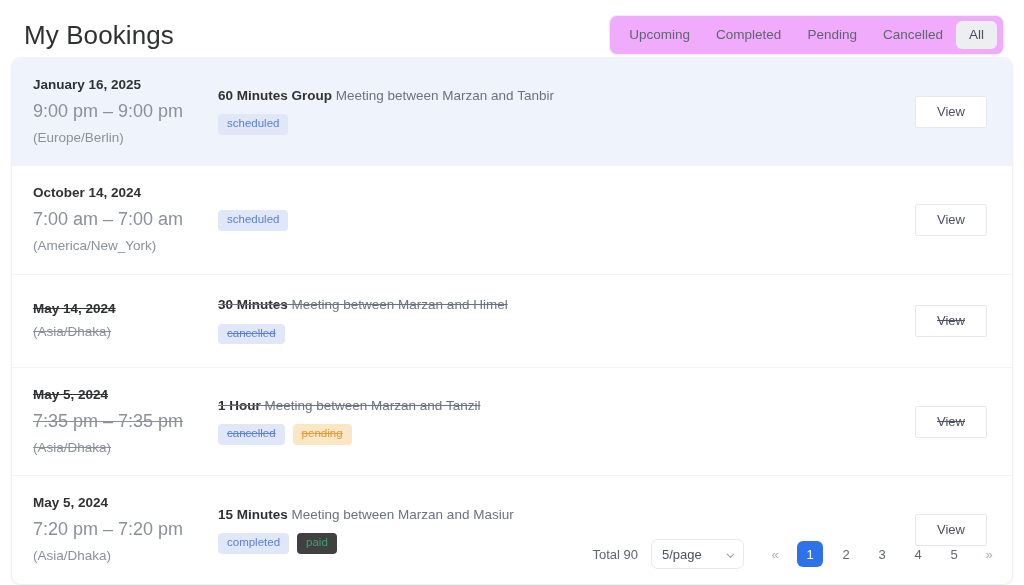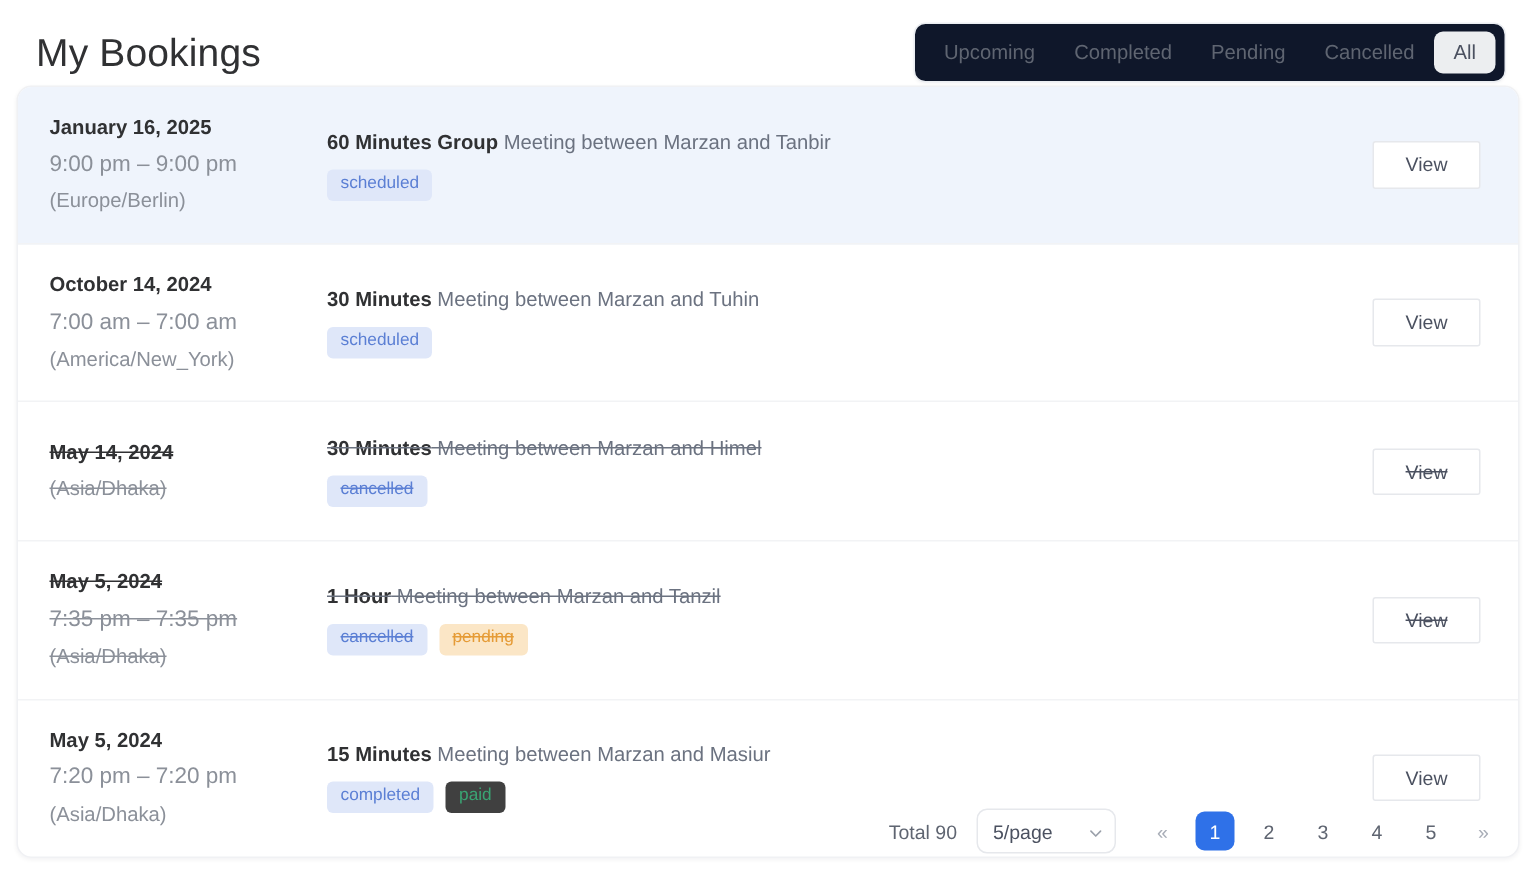--- a/index.html
+++ b/index.html
@@ -40,21 +40,21 @@
     margin: 0;
     padding-left: 0px;
   }
   .tabs {
     display: flex;
     align-items: center;
     gap: 0px;
     border: 1px solid #ebeef2;
     border-radius: 8px;
     padding: 5px 6px;
-    background: #0f172a;
+    background: #f0abfc;
     box-shadow: 0 1px 2px rgba(16,24,40,0.04);
   }
   .tab {
     font-size: 13.5px;
     color: #5f6571;
     padding: 6px 13px;
     border-radius: 6px;
     cursor: pointer;
     white-space: nowrap;
     line-height: 1.2;
@@ -98,21 +98,21 @@
     flex: 0 0 185px;
   }
   .when-date {
     font-size: 13.5px;
     font-weight: bold;
     color: #303133;
     line-height: 1.1;
     margin-bottom: 9px;
   }
   .when-time {
-    font-size: 15px;
+    font-size: 18px;
     color: #8b9099;
     line-height: 1.1;
     margin-bottom: 9px;
   }
   .when-tz {
     font-size: 13.5px;
     color: #8b9099;
     line-height: 1.1;
   }
 
@@ -285,21 +285,20 @@
             <button class="view-btn">View</button>
           </div>
         </div>
         <div class="row">
           <div class="col-when">
             <div class="when-date">October 14, 2024</div>
             <div class="when-time">7:00 am – 7:00 am</div>
             <div class="when-tz">(America/New_York)</div>
           </div>
           <div class="col-info">
-            <div class="info-title"><span class="dur">30 Minutes</span><span> Meeting between Marzan and Tuhin</span></div>
             <div class="badges">
               <span class="badge blue">scheduled</span>
             </div>
           </div>
           <div class="col-action">
             <button class="view-btn">View</button>
           </div>
         </div>
         <div class="row struck">
           <div class="col-when">

